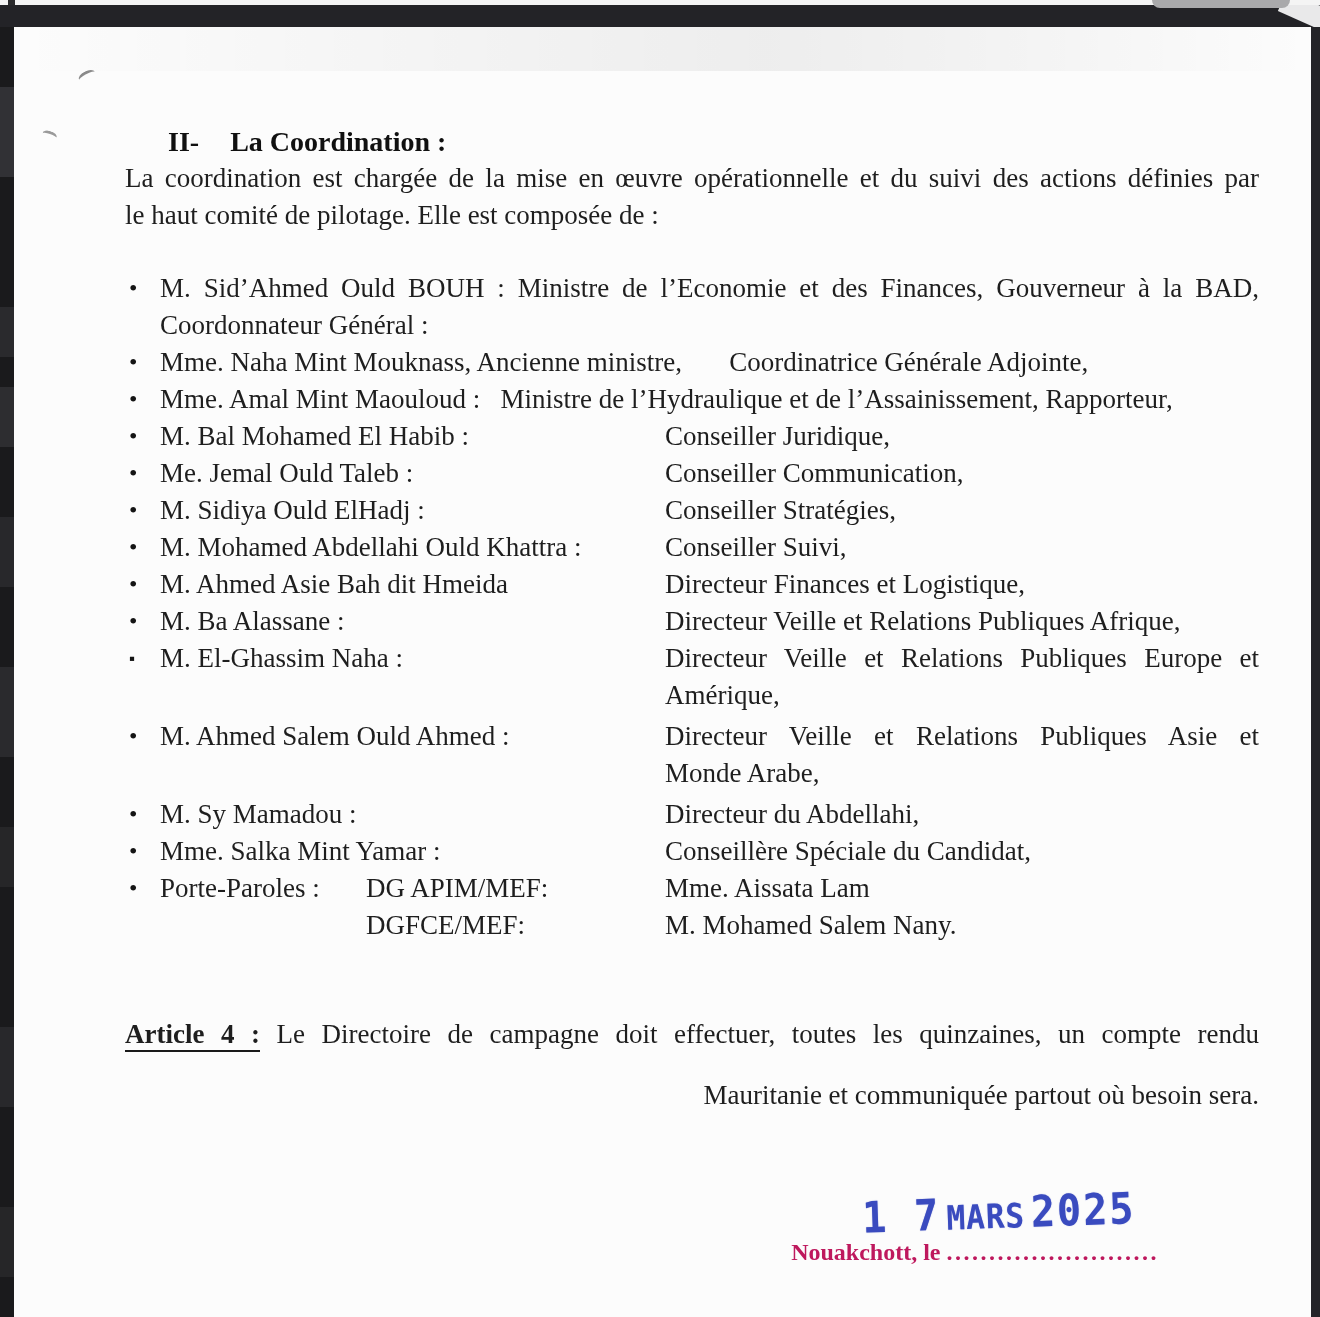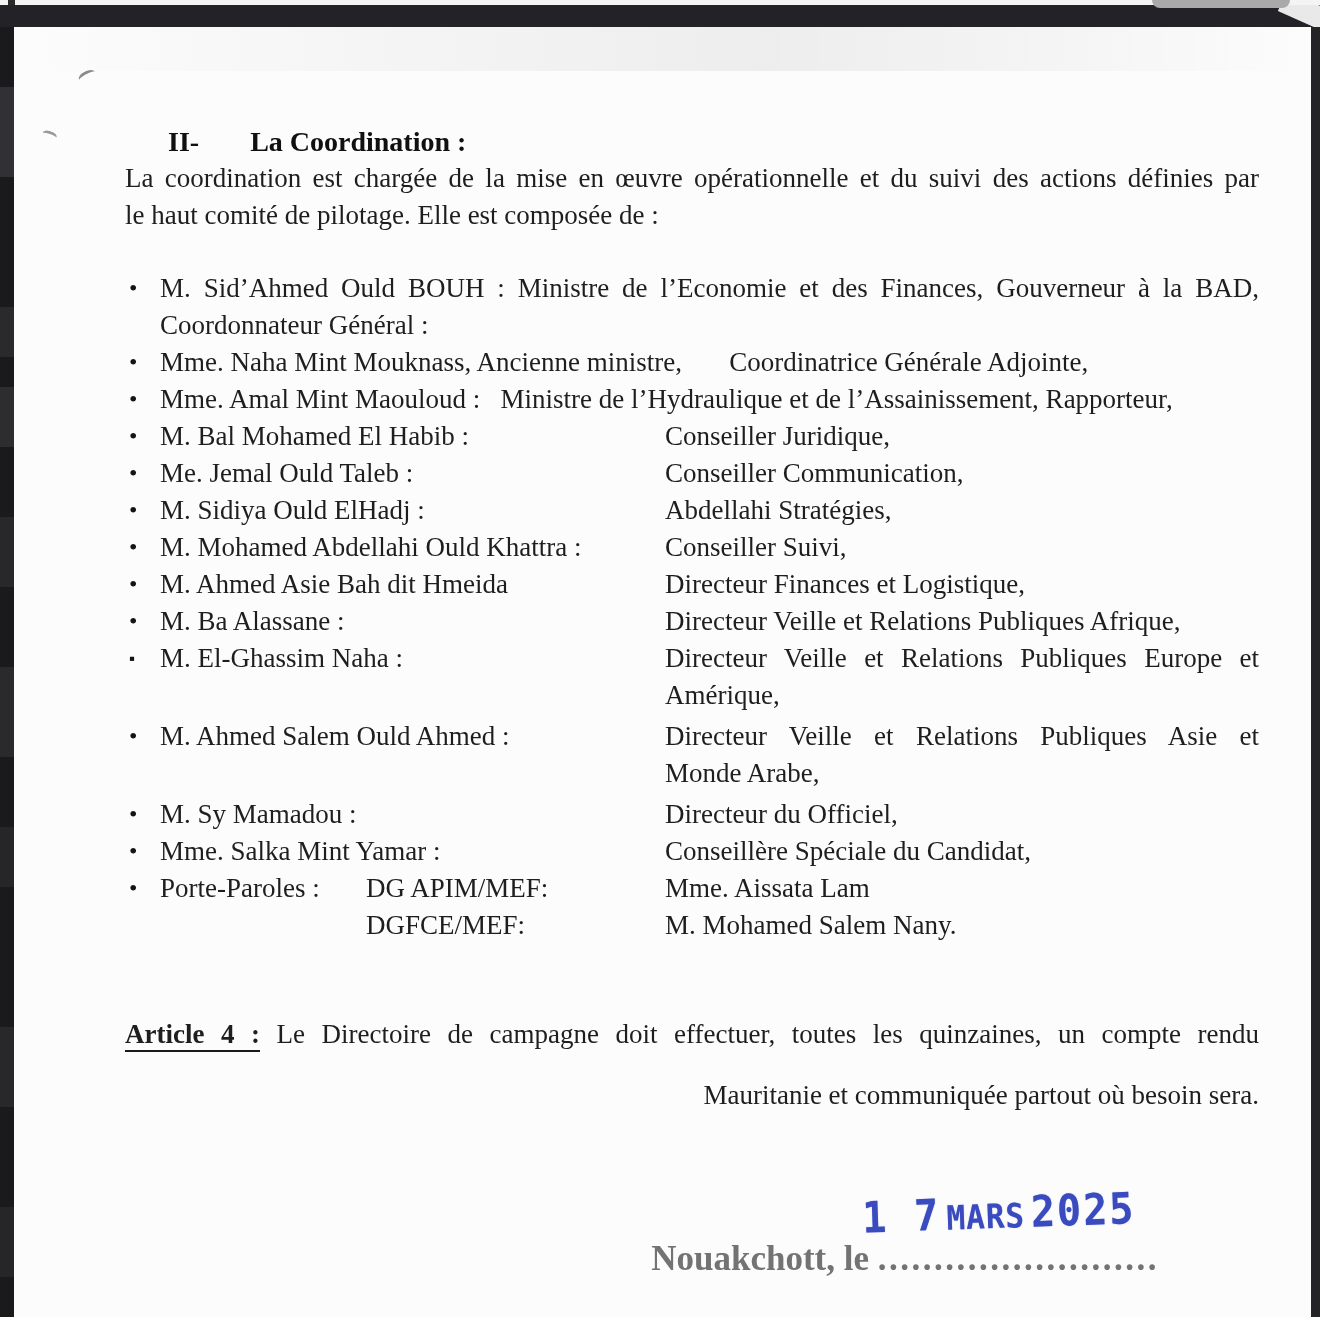--- a/index.html
+++ b/index.html
@@ -21,21 +21,21 @@
   .page{position:absolute;left:14px;top:27px;width:1297px;height:1290px;background:#fcfcfc;z-index:1;}
   .page-smudge{position:absolute;left:0;top:0;width:100%;height:44px;
     background:linear-gradient(90deg,rgba(0,0,0,0) 0%,rgba(0,0,0,.03) 30%,rgba(0,0,0,.06) 58%,rgba(0,0,0,.03) 80%,rgba(0,0,0,0) 100%);}
   .mark{position:absolute;border-top:3px solid #8a8a8a;border-radius:50% 50% 0 0;transform:rotate(-28deg);}
   .mark-1{left:64px;top:44px;width:18px;height:7px;}
   .mark-2{left:28px;top:104px;width:15px;height:6px;transform:rotate(18deg);border-color:#9a9a9a;}
   
   .content{position:relative;padding:96px 52px 0 111px;font-size:27px;line-height:37px;color:#1e1e1e;}
   .section-heading{margin:0;font-size:28px;font-weight:bold;color:#101010;line-height:37px;}
   .section-heading .numeral{margin-left:43px;}
-  .section-heading .title{margin-left:44px;}
+  .section-heading .title{margin-left:24px;}
   .line{line-height:37px;}
   .jline{text-align:justify;text-align-last:justify;}
   .prewrap{white-space:pre-wrap;}
   
   .member-list{margin-top:36px;}
   .row{position:relative;padding-left:35px;}
   .bullet{position:absolute;left:4px;top:0;font-size:24px;line-height:37px;color:#141414;}
   .cols{display:grid;grid-template-columns:505px auto;}
   .subcol{position:absolute;left:199px;top:0;margin-left:7px;}
   .namecell{position:relative;}
@@ -48,21 +48,21 @@
   .stamp{
     position:absolute;top:1158px;right:176px;z-index:5;
     font-family:"DejaVu Sans Mono",monospace;font-weight:bold;
     transform:rotate(-2deg) scaleY(1.08);transform-origin:right center;
     letter-spacing:2px;white-space:nowrap;font-size:40px;
     text-shadow:0 0 1px rgba(58,75,191,.55);
   }
   .stamp .month{font-size:31px;letter-spacing:1px;margin:0 6px;}
   .place-line{
     position:absolute;top:1212px;right:152px;z-index:4;
-    font-size:35px;font-weight:bold;color:#737373;white-space:nowrap;
+    font-size:24px;font-weight:bold;color:#be185d;white-space:nowrap;
   }
   .place-line .dots{letter-spacing:2.5px;font-weight:bold;}
 </style>
 </head>
 <body>
 
 <div class="top-white-strip"></div>
 <div class="top-left-tick"></div>
 <div class="top-right-tab"></div>
 <div class="top-dark-band">
@@ -123,21 +123,21 @@
 
       <div class="row cols">
         <span class="bullet">•</span>
         <div class="line">Me. Jemal Ould Taleb :</div>
         <div class="line">Conseiller Communication,</div>
       </div>
 
       <div class="row cols">
         <span class="bullet">•</span>
         <div class="line">M. Sidiya Ould ElHadj :</div>
-        <div class="line">Abdellahi Stratégies,</div>
+        <div class="line">Conseiller Stratégies,</div>
       </div>
 
       <div class="row cols">
         <span class="bullet">•</span>
         <div class="line">M. Mohamed Abdellahi Ould Khattra :</div>
         <div class="line">Conseiller Suivi,</div>
       </div>
 
       <div class="row cols">
         <span class="bullet">•</span>
@@ -165,21 +165,21 @@
         <div class="line">M. Ahmed Salem Ould Ahmed :</div>
         <div>
           <div class="line jline">Directeur Veille et Relations Publiques Asie et</div>
           <div class="line">Monde Arabe,</div>
         </div>
       </div>
 
       <div class="row cols" style="margin-top:4px;">
         <span class="bullet">•</span>
         <div class="line">M. Sy Mamadou :</div>
-        <div class="line">Directeur du Officiel,</div>
+        <div class="line">Directeur du Abdellahi,</div>
       </div>
 
       <div class="row cols">
         <span class="bullet">•</span>
         <div class="line">Mme. Salka Mint Yamar :</div>
         <div class="line">Conseillère Spéciale du Candidat,</div>
       </div>
 
       <div class="row cols">
         <span class="bullet">•</span>

